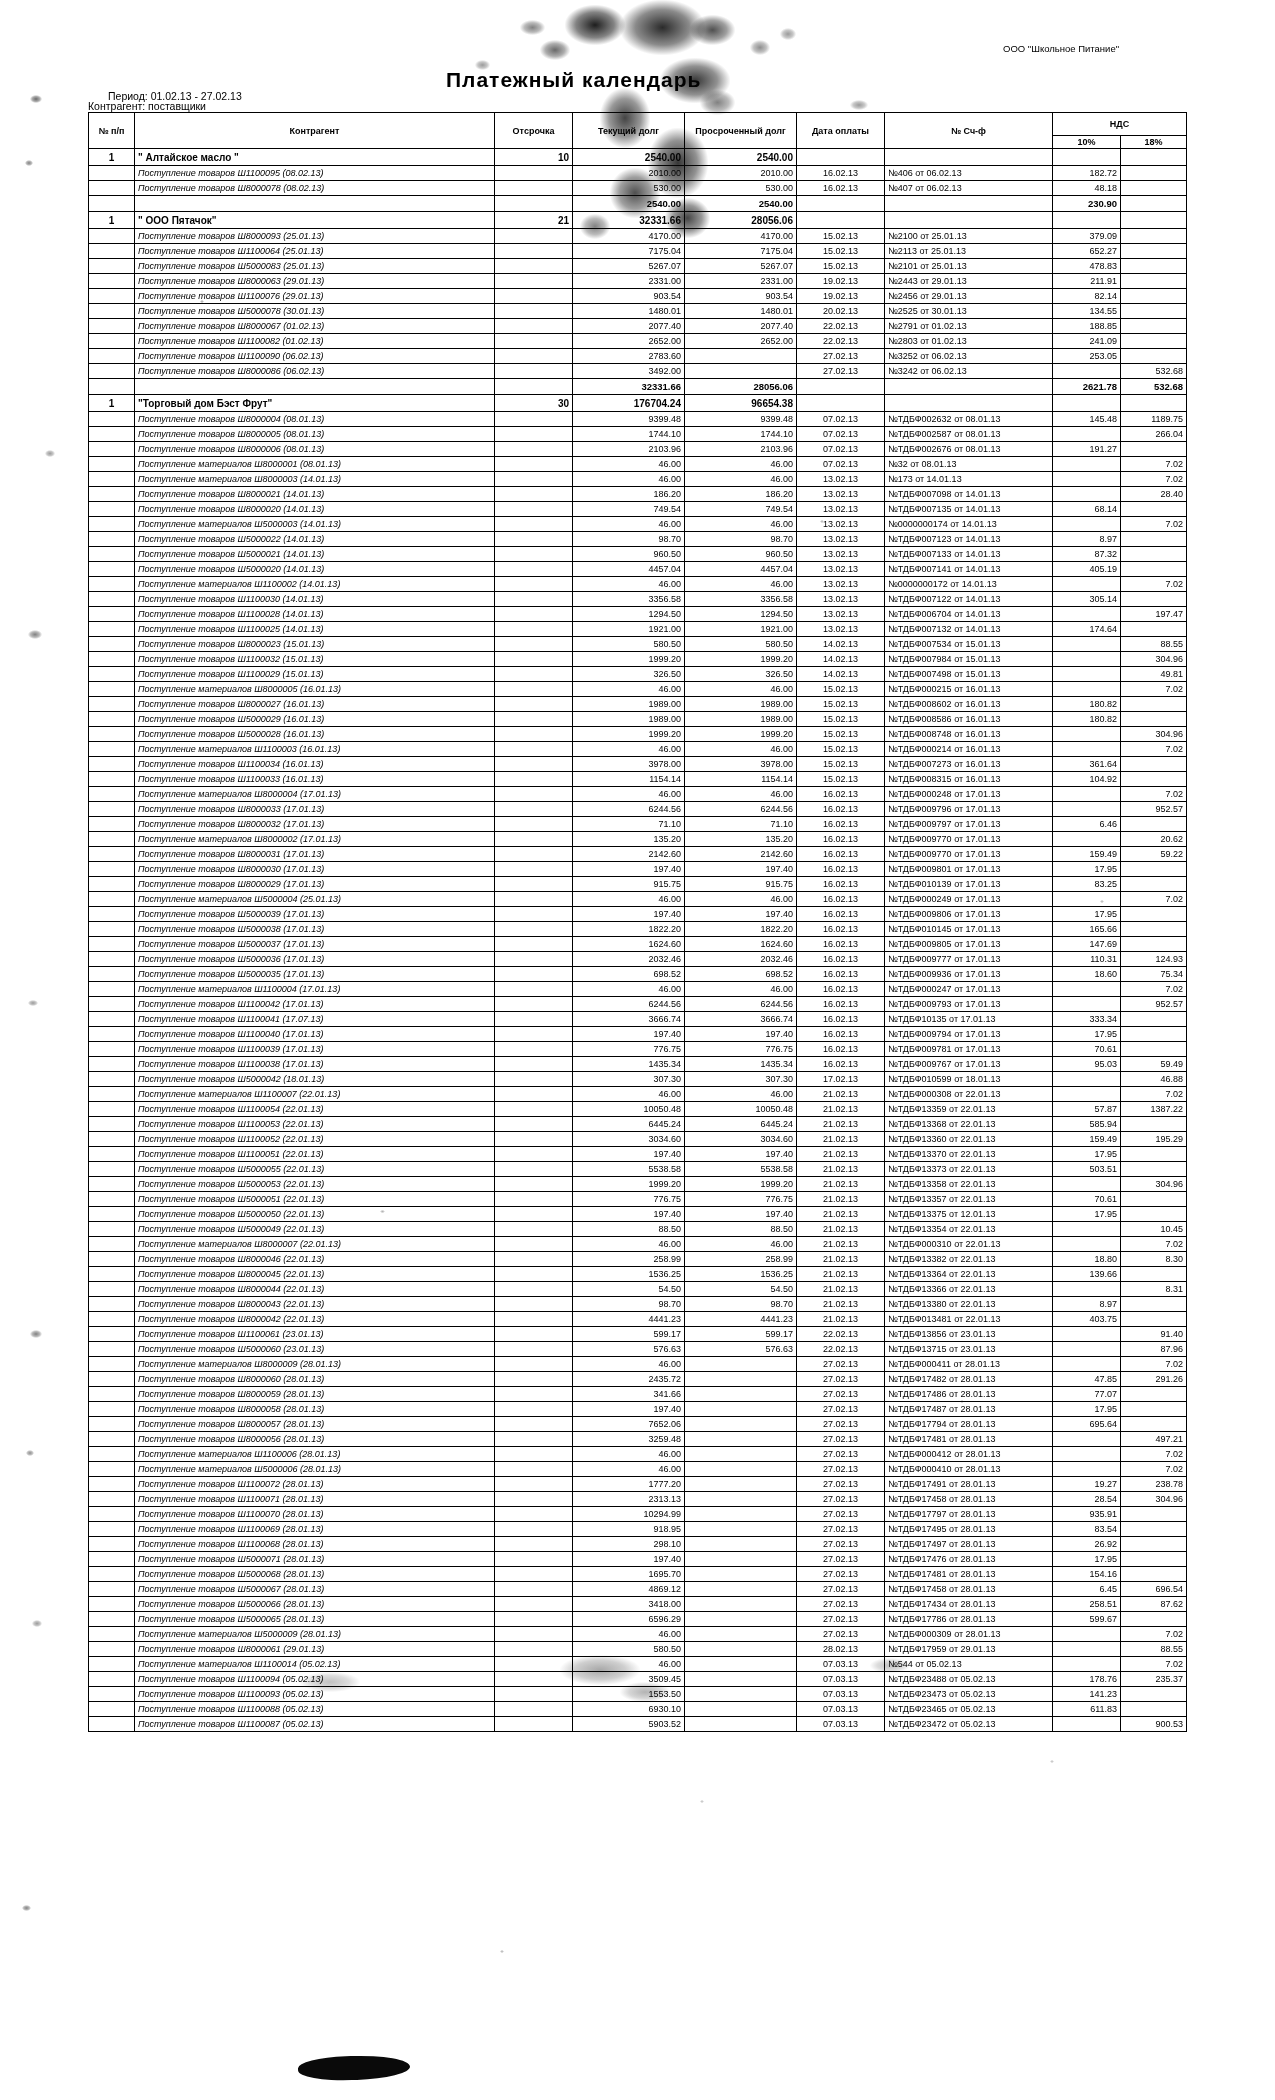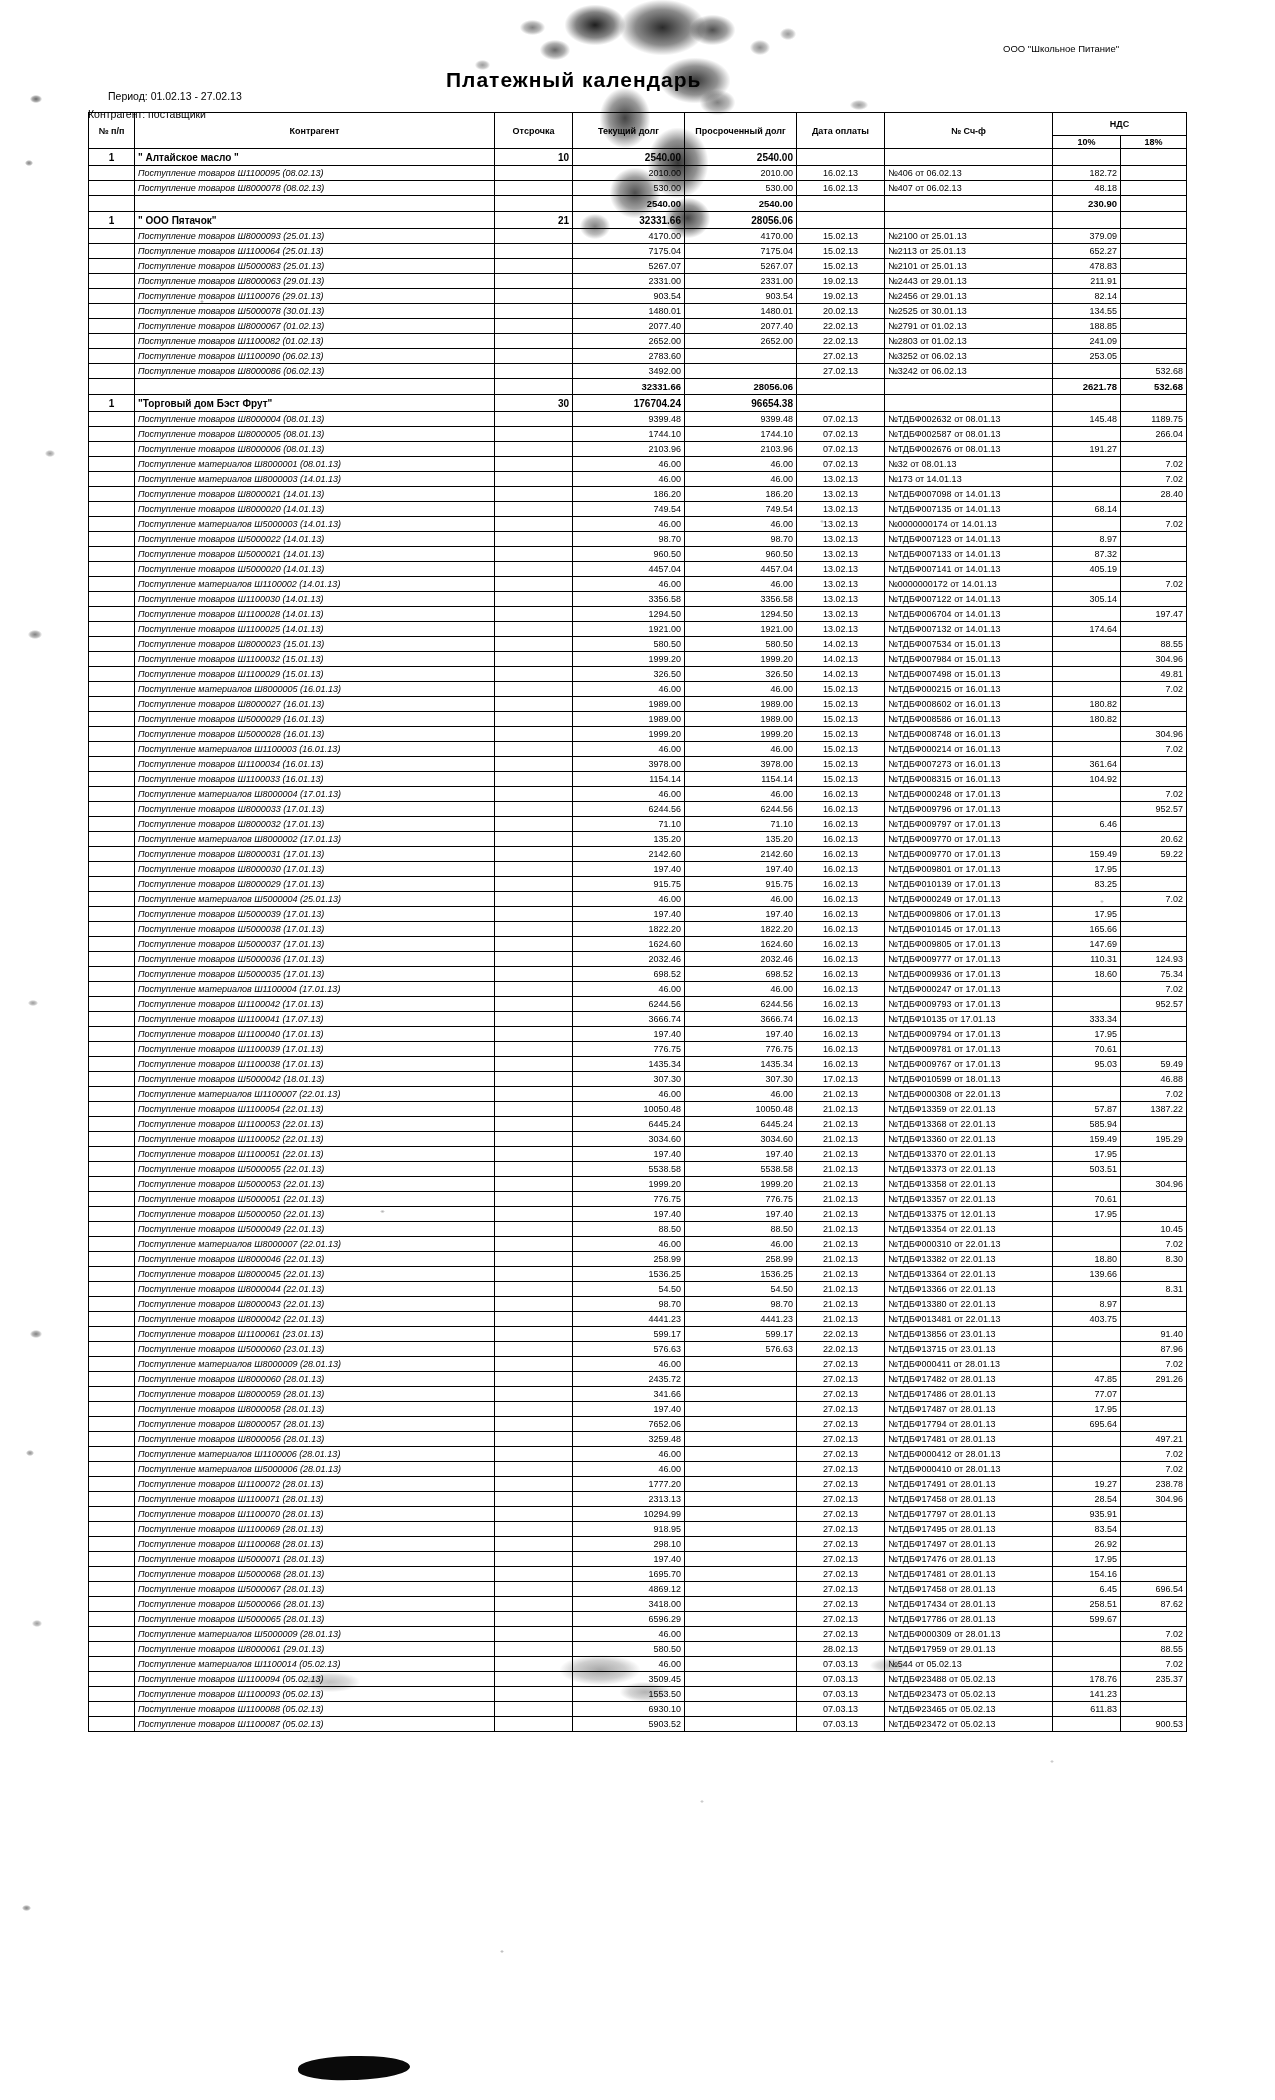--- a/index.html
+++ b/index.html
@@ -8,21 +8,21 @@
     font-family:"Liberation Sans","DejaVu Sans",sans-serif;color:#000;
     overflow:hidden;
   }
   .page{position:absolute;inset:0;}
   .doc-title{
     position:absolute;left:446px;top:68px;font-size:21px;font-weight:bold;
     letter-spacing:1px;z-index:1;
   }
   .company{position:absolute;left:1003px;top:43px;font-size:9.5px;z-index:1;}
   .meta-period{position:absolute;left:92px;top:90px;font-size:10.5px;z-index:1;margin-left:16px;}
-  .meta-counterparty{position:absolute;left:88px;top:108px;font-size:10.5px;z-index:1;}
+  .meta-counterparty{position:absolute;left:88px;top:100px;font-size:10.5px;z-index:1;}
 
   .tablewrap{position:absolute;left:88px;top:112px;z-index:2;}
   table{border-collapse:collapse;table-layout:fixed;width:1098px;border:1.5px solid #000;}
   th,td{border:1px solid #000;overflow:hidden;padding:0 3px;vertical-align:middle;}
   th{font-weight:bold;font-size:9px;text-align:center;white-space:normal;line-height:10px;height:22px;}
   thead tr.h2 th{height:12px;}
   td{white-space:nowrap;font-size:9px;height:14px;line-height:11px;}
   td.r{text-align:right;}
   td.c{text-align:center;}
   td.it{font-style:italic;}

